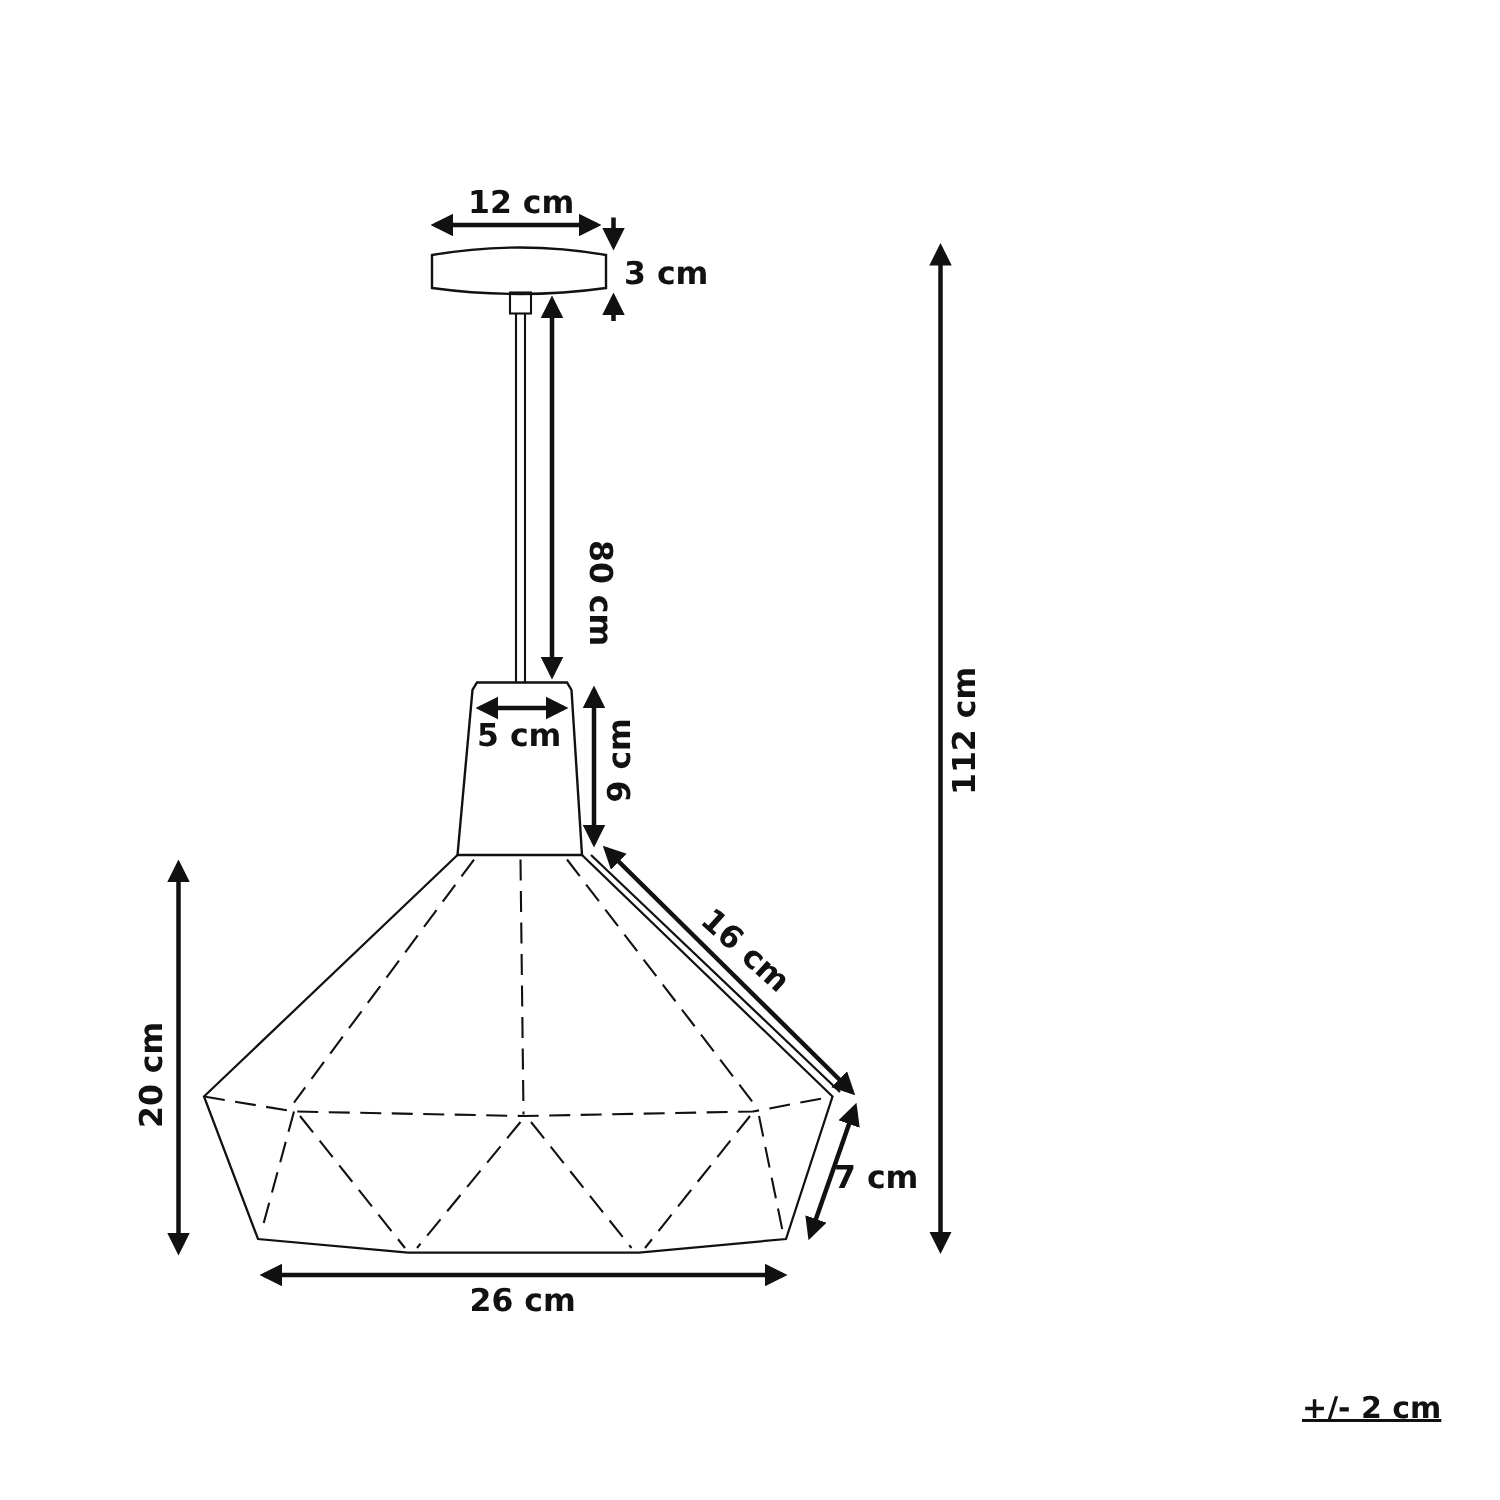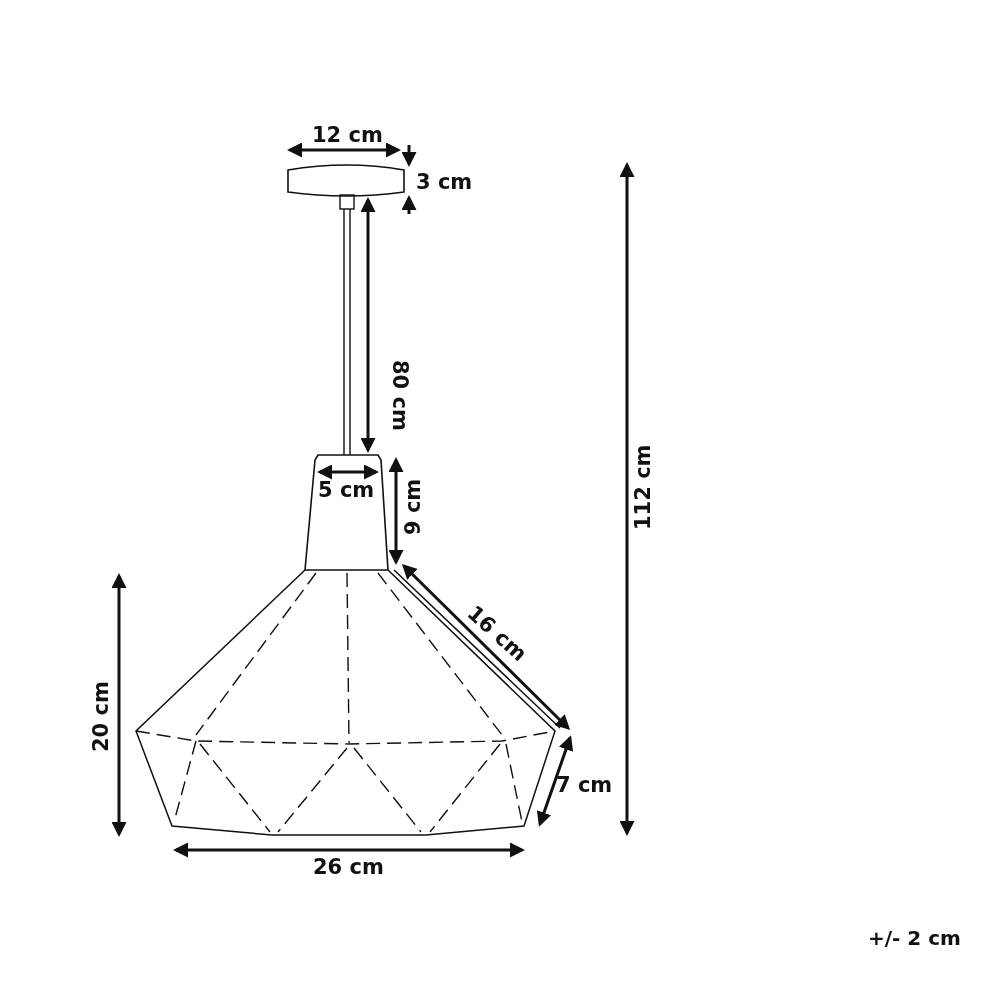--- a/index.html
+++ b/index.html
@@ -1,19 +1,19 @@
 <!DOCTYPE html>
 <html><head>
 <meta charset="utf-8">
 <style>
   html,body{margin:0;padding:0;background:#ffffff;}
   body{width:1000px;height:1000px;position:relative;overflow:hidden;font-family:"DejaVu Sans",sans-serif;}
   svg{position:absolute;left:0;top:0;}
   .lbl{font-family:"DejaVu Sans",sans-serif;font-weight:bold;font-size:21px;fill:#111111;}
-  .tol{position:absolute;left:868px;top:926px;font-family:"DejaVu Sans",sans-serif;font-weight:bold;font-size:20px;color:#111111;}
+  .tol{position:absolute;left:868px;top:926px;font-family:"DejaVu Sans",sans-serif;font-weight:bold;font-size:20px;color:#111111;text-decoration:underline;}
 </style>
 </head>
 <body>
 
 <svg width="1000" height="1000" viewBox="0 0 1000 1000">
   <defs>
     <marker id="ah" viewBox="0 0 10 10" refX="8" refY="5" markerWidth="5" markerHeight="5" orient="auto-start-reverse">
       <path d="M0,0 L10,5 L0,10 z" fill="#111"></path>
     </marker>
   </defs>

